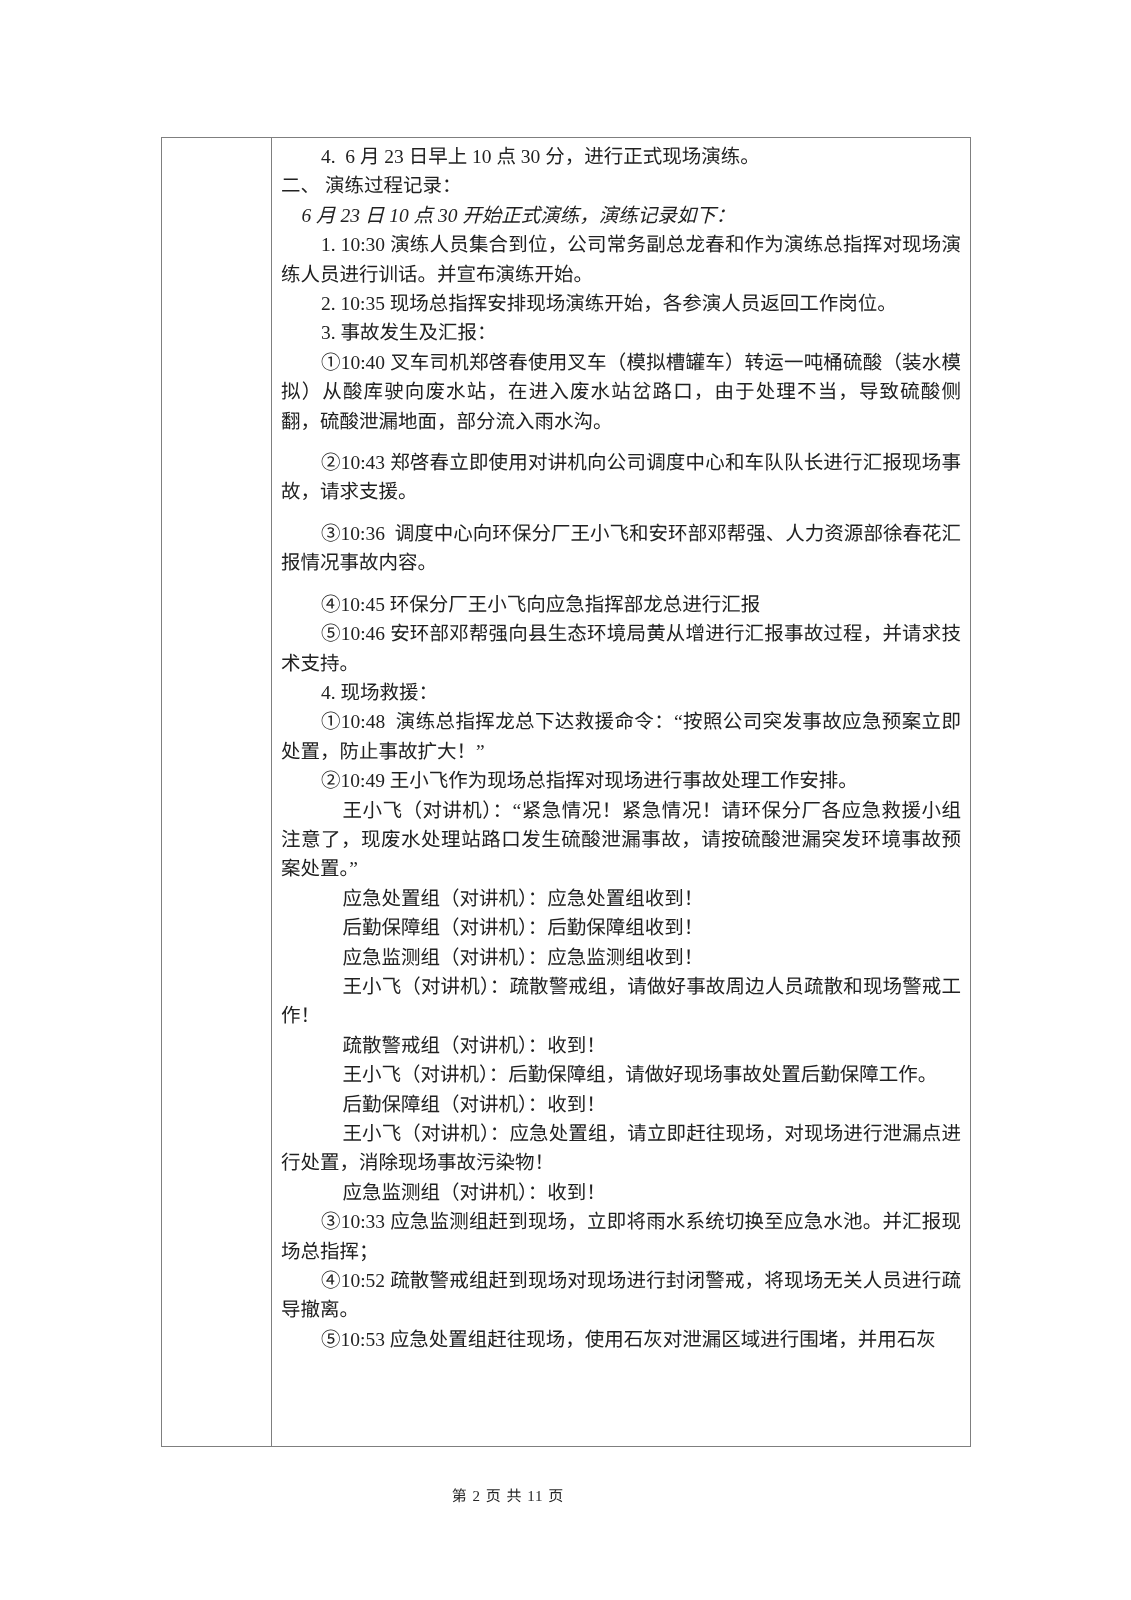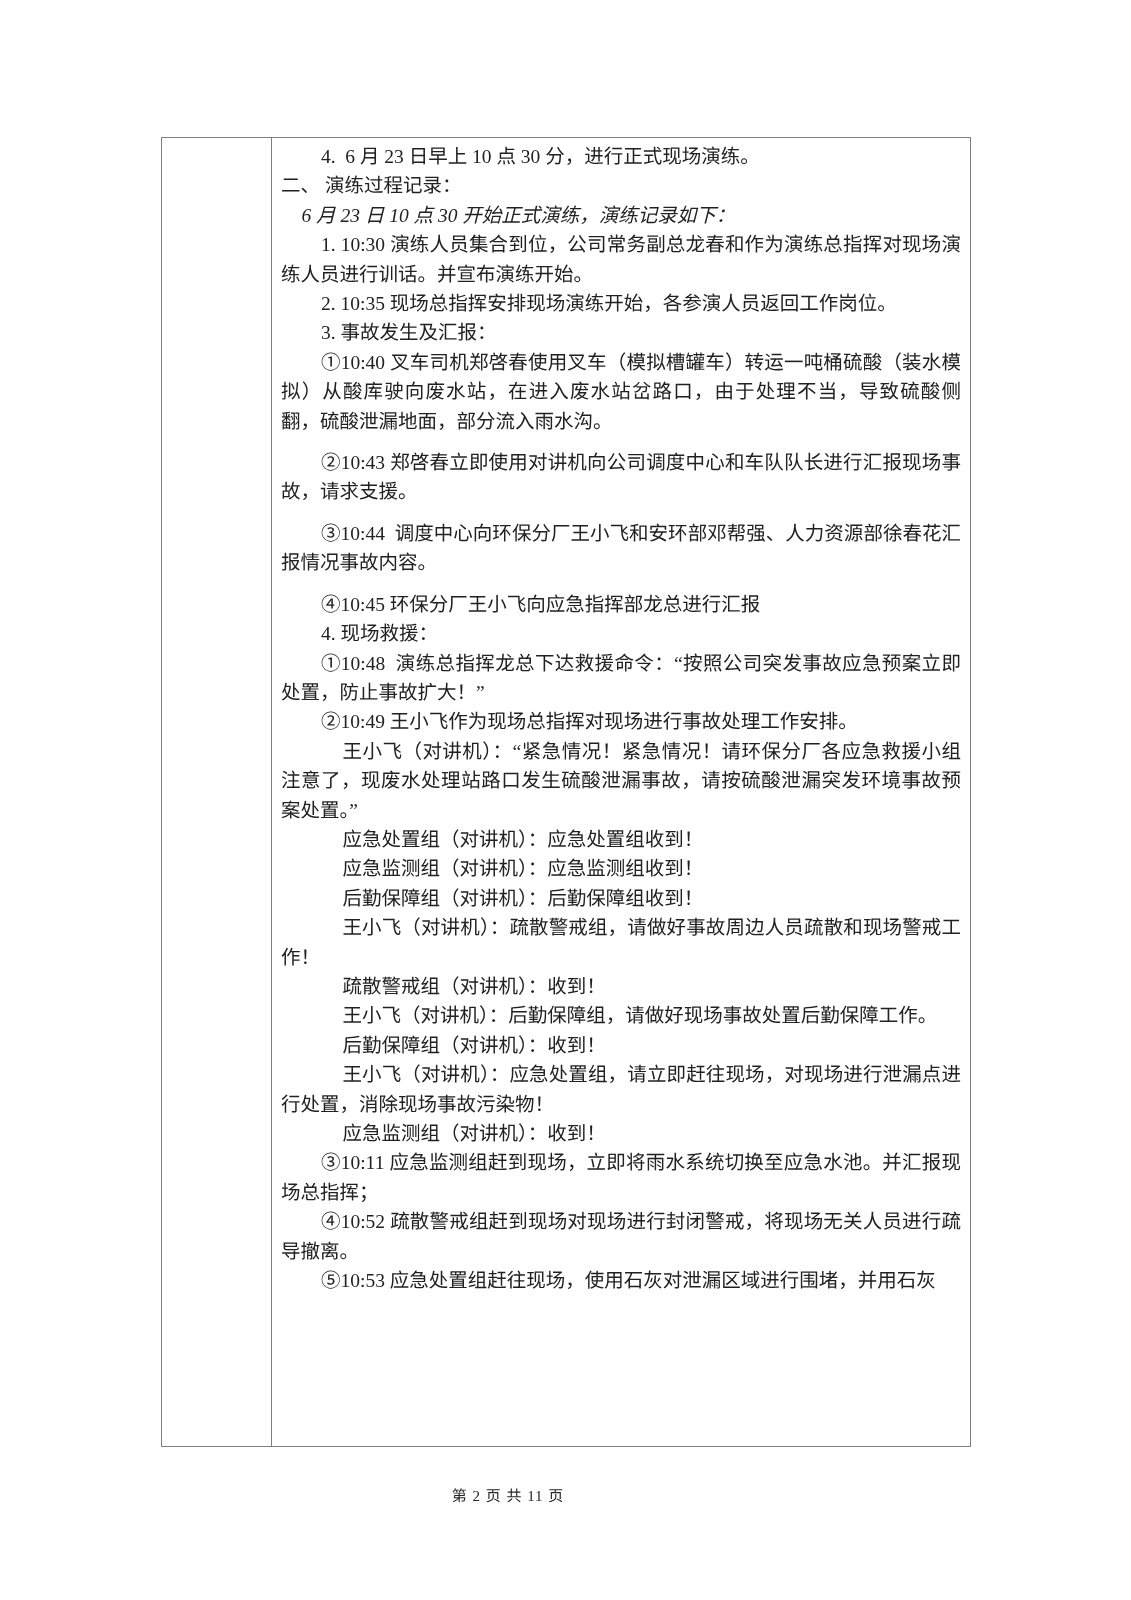--- a/index.html
+++ b/index.html
@@ -71,34 +71,35 @@
     <div class="col-label"></div>
     <div class="col-content">
         <p class="para indent-2">4.  6 月 23 日早上 10 点 30 分，进行正式现场演练。</p>
         <p class="para indent-0">二、 演练过程记录：</p>
         <p class="para indent-1">6 月 23 日 10 点 30 开始正式演练，演练记录如下：</p>
         <p class="para indent-2">1. 10:30 演练人员集合到位，公司常务副总龙春和作为演练总指挥对现场演练人员进行训话。并宣布演练开始。</p>
         <p class="para indent-2">2. 10:35 现场总指挥安排现场演练开始，各参演人员返回工作岗位。</p>
         <p class="para indent-2">3. 事故发生及汇报：</p>
         <p class="para indent-2">①10:40 叉车司机郑啓春使用叉车（模拟槽罐车）转运一吨桶硫酸（装水模拟）从酸库驶向废水站，在进入废水站岔路口，由于处理不当，导致硫酸侧翻，硫酸泄漏地面，部分流入雨水沟。</p>
         <p class="para indent-2 gap">②10:43 郑啓春立即使用对讲机向公司调度中心和车队队长进行汇报现场事故，请求支援。</p>
-        <p class="para indent-2 gap">③10:44  调度中心向环保分厂王小飞和安环部邓帮强、人力资源部徐春花汇报情况事故内容。</p>
+        <p class="para indent-2 gap">③10:36  调度中心向环保分厂王小飞和安环部邓帮强、人力资源部徐春花汇报情况事故内容。</p>
         <p class="para indent-2 gap">④10:45 环保分厂王小飞向应急指挥部龙总进行汇报</p>
+        <p class="para indent-2">⑤10:46 安环部邓帮强向县生态环境局黄从增进行汇报事故过程，并请求技术支持。</p>
         <p class="para indent-2">4. 现场救援：</p>
         <p class="para indent-2">①10:48  演练总指挥龙总下达救援命令：“按照公司突发事故应急预案立即处置，防止事故扩大！”</p>
         <p class="para indent-2">②10:49 王小飞作为现场总指挥对现场进行事故处理工作安排。</p>
         <p class="para indent-3">王小飞（对讲机）：“紧急情况！紧急情况！请环保分厂各应急救援小组注意了，现废水处理站路口发生硫酸泄漏事故，请按硫酸泄漏突发环境事故预案处置。”</p>
         <p class="para indent-3">应急处置组（对讲机）：应急处置组收到！</p>
+        <p class="para indent-3">后勤保障组（对讲机）：后勤保障组收到！</p>
         <p class="para indent-3">应急监测组（对讲机）：应急监测组收到！</p>
-        <p class="para indent-3">后勤保障组（对讲机）：后勤保障组收到！</p>
         <p class="para indent-3">王小飞（对讲机）：疏散警戒组，请做好事故周边人员疏散和现场警戒工作！</p>
         <p class="para indent-3">疏散警戒组（对讲机）：收到！</p>
         <p class="para indent-3">王小飞（对讲机）：后勤保障组，请做好现场事故处置后勤保障工作。</p>
         <p class="para indent-3">后勤保障组（对讲机）：收到！</p>
         <p class="para indent-3">王小飞（对讲机）：应急处置组，请立即赶往现场，对现场进行泄漏点进行处置，消除现场事故污染物！</p>
         <p class="para indent-3">应急监测组（对讲机）：收到！</p>
-        <p class="para indent-2">③10:11 应急监测组赶到现场，立即将雨水系统切换至应急水池。并汇报现场总指挥；</p>
+        <p class="para indent-2">③10:33 应急监测组赶到现场，立即将雨水系统切换至应急水池。并汇报现场总指挥；</p>
         <p class="para indent-2">④10:52 疏散警戒组赶到现场对现场进行封闭警戒，将现场无关人员进行疏导撤离。</p>
         <p class="para indent-2">⑤10:53 应急处置组赶往现场，使用石灰对泄漏区域进行围堵，并用石灰</p>
       </div>
   </div>
   <div class="page-footer">第 2 页 共 11 页</div>
 </div>
 
 </body></html>

